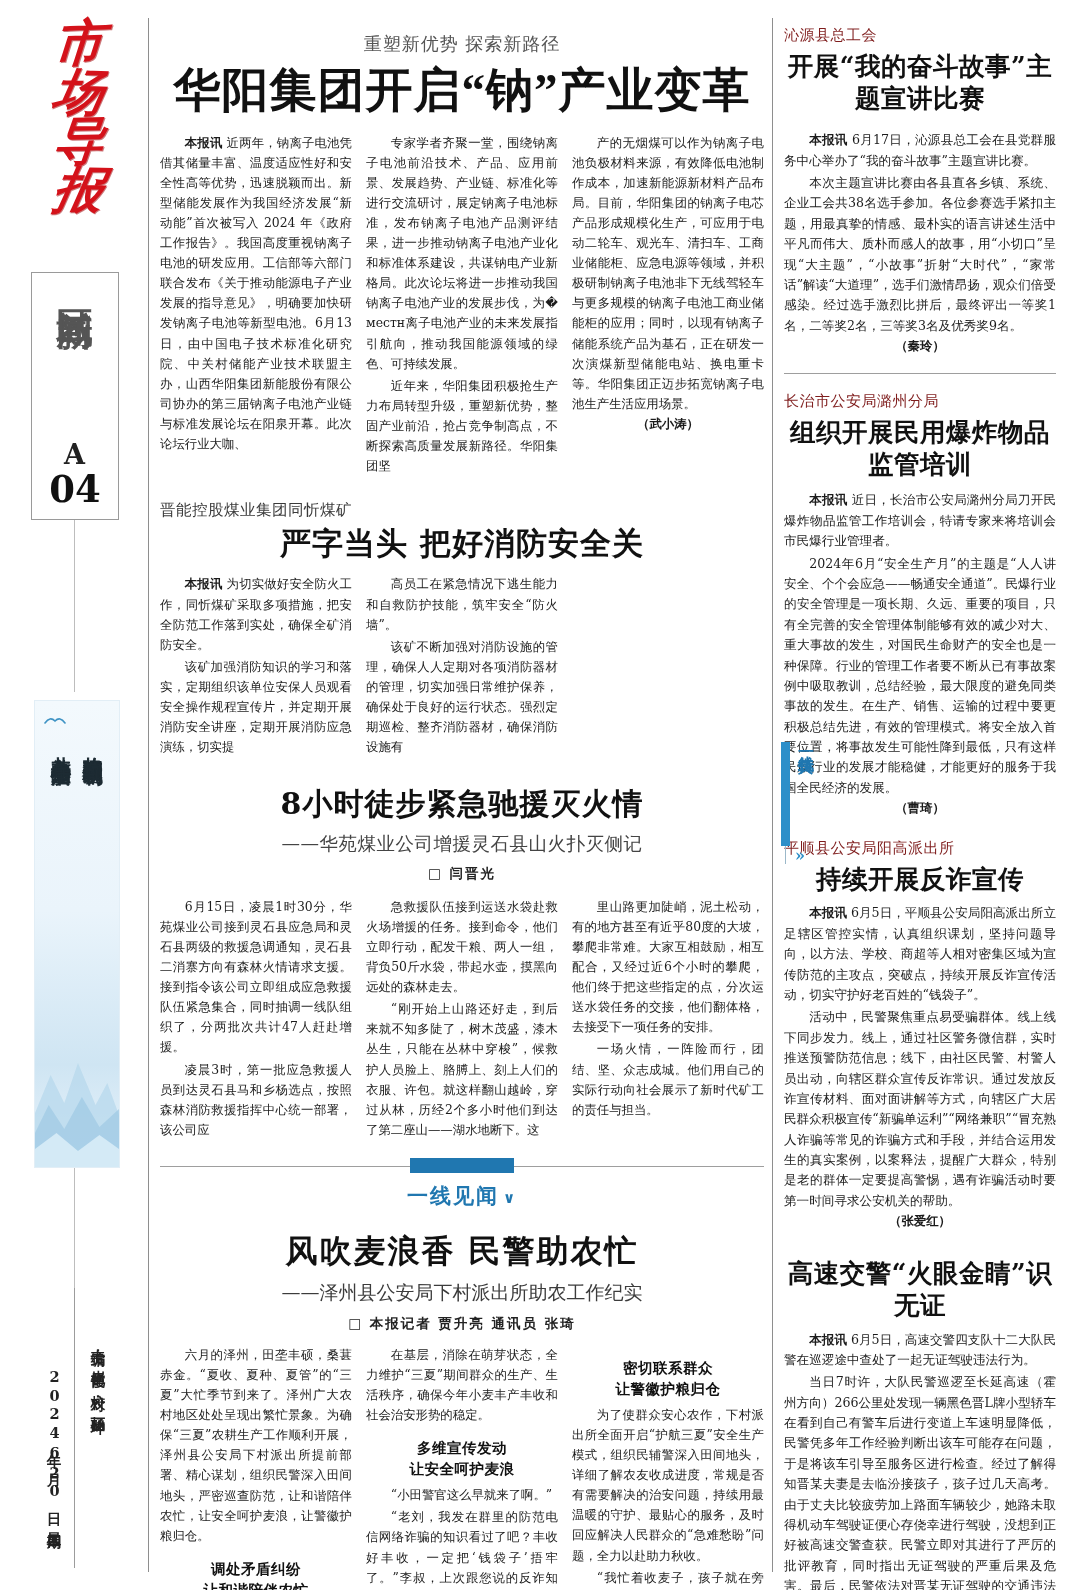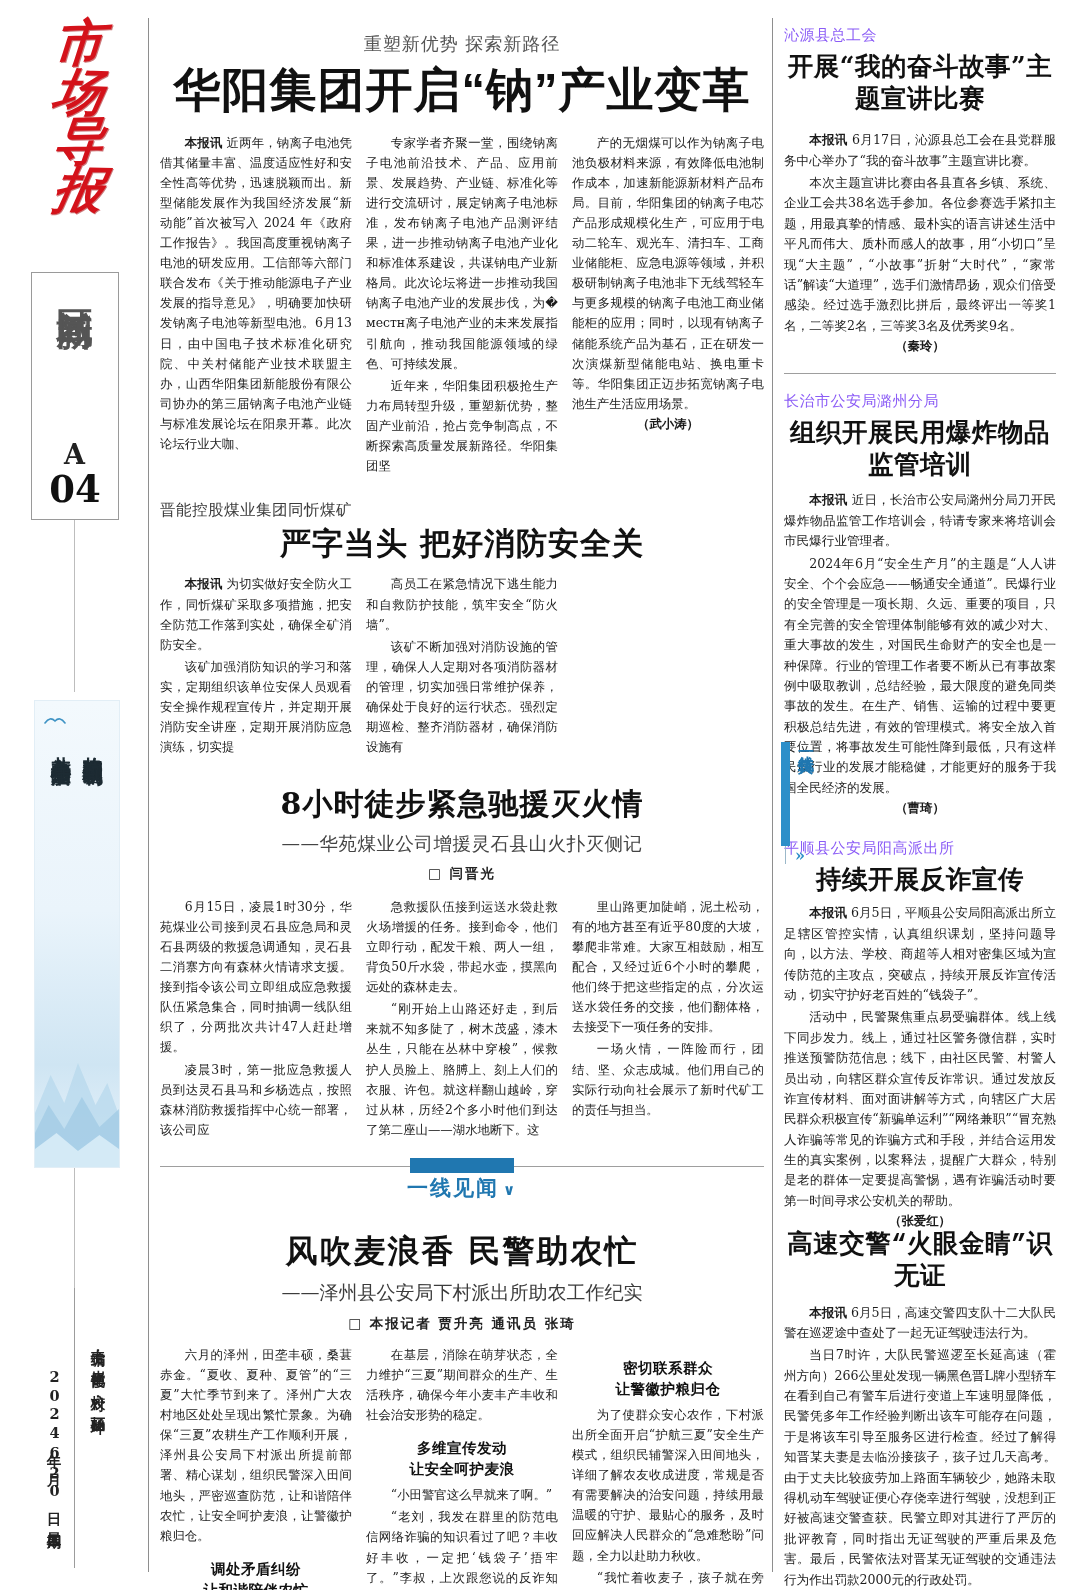--- a/index.html
+++ b/index.html
@@ -79,21 +79,21 @@
   .vrule.v1 { left: 148px; }
   .vrule.v2 { left: 772px; }
 
   
   .main { position: absolute; left: 160px; top: 0; width: 604px; }
 
   .kicker-c { text-align: center; font-size: 18px; color: #555; letter-spacing: 1px; padding-top: 32px; }
   .hl-main {
     text-align: center; font-size: 47px; font-weight: 800; letter-spacing: 1px;
     color: #111; line-height: 1.12; margin-top: 8px;
-    font-family: Liberation Sans, sans-serif;
+    font-family: Liberation Serif, serif;
   }
 
   .cols3 { display: flex; gap: 14px; margin-top: 16px; }
   .cols3 > .col { width: 192px; }
 
   p.bt {
     font-size: 12.4px; line-height: 1.62; text-align: justify;
     text-justify: inter-ideograph; color: #1c1c1c; text-indent: 2em;
     margin-bottom: 2px; word-break: break-all;
   }
@@ -111,33 +111,33 @@
     letter-spacing: 1px; line-height: 1.25; margin-top: 26px;
   }
   .sub-3 { text-align: center; font-size: 18.5px; color: #444; margin-top: 8px; letter-spacing: .5px; }
   .byline { text-align: center; font-size: 13.5px; color: #222; margin-top: 9px; letter-spacing: 2px; font-weight: 600;}
 
   
   .divider-wrap { position: relative; margin-top: 16px; height: 58px; }
   .divider-wrap .hr { position: absolute; left: 0; top: 8px; width: 100%; height: 1px; background: #9e9e9e; }
   .divider-wrap .tab { position: absolute; left: 50%; transform: translateX(-50%); top: 0; width: 104px; height: 15px; background: #2077b0; }
   .divider-wrap .lbl {
-    position: absolute; left: 50%; transform: translateX(-50%); top: 16px;
+    position: absolute; left: 50%; transform: translateX(-50%); top: 24px;
     font-size: 21px; font-weight: 800; color: #2077b0; letter-spacing: 2px; white-space: nowrap;
   }
   .divider-wrap .lbl .chev { font-size: 15px; margin-left: 4px; }
 
   .hl-4 { text-align: center; font-size: 32px; font-weight: 800; color: #111; letter-spacing: 2px; margin-top: 14px; }
   .sub-4 { text-align: center; font-size: 19px; color: #3c3c3c; margin-top: 6px; }
 
   .subhead { text-align: center; font-size: 14.5px; font-weight: 800; color: #111; line-height: 1.45; margin: 12px 0 6px; letter-spacing: .5px;}
 
   
   .right { position: absolute; left: 784px; top: 0; width: 272px; }
-  .kicker-r { font-size: 15px; color: #8b5cf6; margin-top: 26px; letter-spacing: .5px; }
+  .kicker-r { font-size: 15px; color: #7f1d1d; margin-top: 26px; letter-spacing: .5px; }
   .hl-r {
     text-align: center; font-size: 25.5px; font-weight: 800; color: #111;
     line-height: 1.26; letter-spacing: .5px; margin-top: 5px;
   }
   .right p.bt { font-size: 12.6px; }
 
   .vtab {
     position: absolute; left: 775px; top: 742px; width: 48px; height: 118px;
   }
   .vtab .bar { position: absolute; left: 6px; top: 0; width: 9px; height: 104px; background: #2d8fc9; }
@@ -322,21 +322,21 @@
     <div>
       <div class="kicker-r" style="margin-top:22px;">平顺县公安局阳高派出所</div>
       <div class="hl-r">持续开展反诈宣传</div>
       <p class="bt" style="margin-top:8px;"><span class="lead">本报讯</span>
         <span>6月5日，平顺县公安局阳高派出所立足辖区管控实情，认真组织课划，坚持问题导向，以方法、学校、商超等人相对密集区域为宣传防范的主攻点，突破点，持续开展反诈宣传活动，切实守护好老百姓的“钱袋子”。</span></p>
       <p class="bt">活动中，民警聚焦重点易受骗群体。线上线下同步发力。线上，通过社区警务微信群，实时推送预警防范信息；线下，由社区民警、村警人员出动，向辖区群众宣传反诈常识。通过发放反诈宣传材料、面对面讲解等方式，向辖区广大居民群众积极宣传“新骗单运利”“网络兼职”“冒充熟人诈骗等常见的诈骗方式和手段，并结合运用发生的真实案例，以案释法，提醒广大群众，特别是老的群体一定要提高警惕，遇有诈骗活动时要第一时间寻求公安机关的帮助。</p>
       <p class="sig">（张爱红）</p>
     </div>
 
     <div>
-      <div class="hl-r" style="margin-top:0;font-family:Liberation Mono, monospace;">高速交警“火眼金睛”识无证</div>
+      <div class="hl-r" style="margin-top:27px;">高速交警“火眼金睛”识无证</div>
       <p class="bt" style="margin-top:8px;"><span class="lead">本报讯</span>
         <span>6月5日，高速交警四支队十二大队民警在巡逻途中查处了一起无证驾驶违法行为。</span></p>
       <p class="bt">当日7时许，大队民警巡逻至长延高速（霍州方向）266公里处发现一辆黑色晋L牌小型轿车在看到自己有警车后进行变道上车速明显降低，民警凭多年工作经验判断出该车可能存在问题，于是将该车引导至服务区进行检查。经过了解得知晋某夫妻是去临汾接孩子，孩子过几天高考。由于丈夫比较疲劳加上路面车辆较少，她路未取得机动车驾驶证便心存侥幸进行驾驶，没想到正好被高速交警查获。民警立即对其进行了严厉的批评教育，同时指出无证驾驶的严重后果及危害。最后，民警依法对晋某无证驾驶的交通违法行为作出罚款2000元的行政处罚。</p>
 
     </div>
   </div>
 
   <div class="vtab">
     <div class="bar"></div>
     <div class="txt">一线传真</div>

